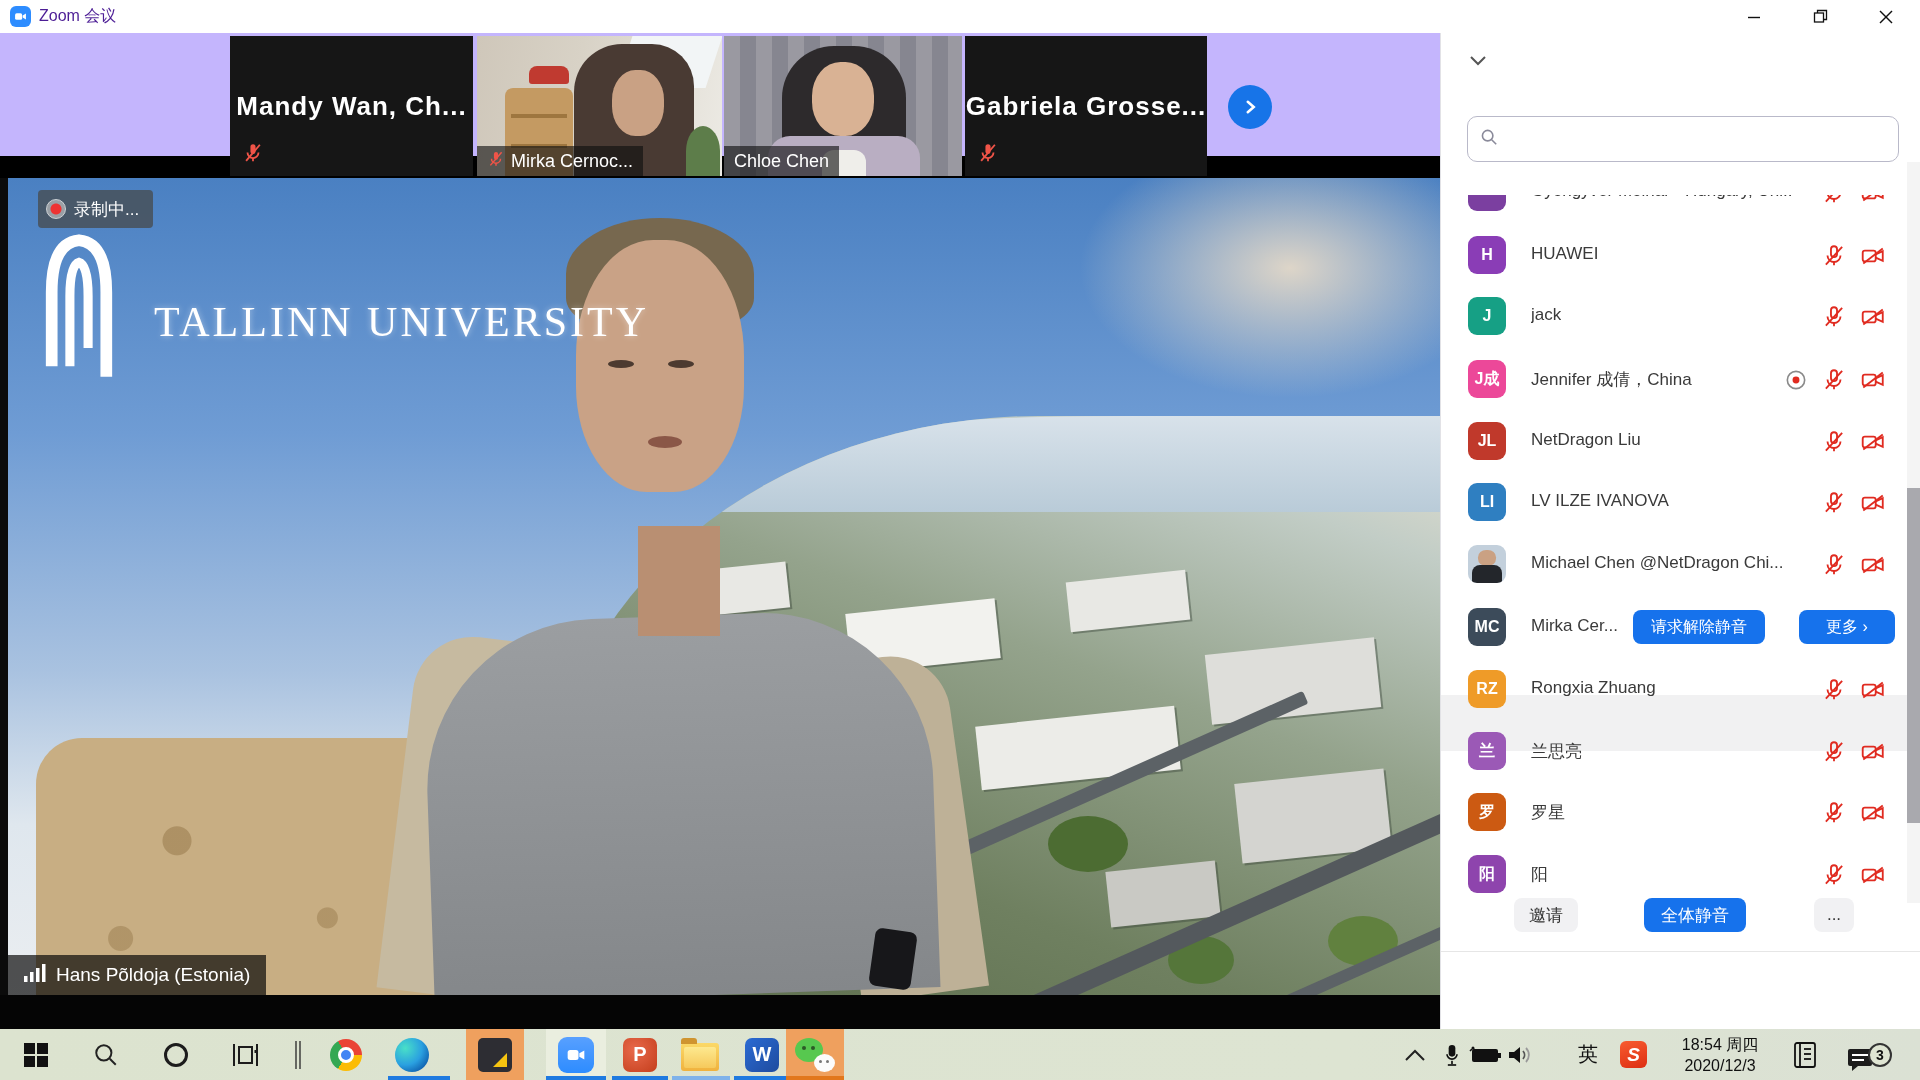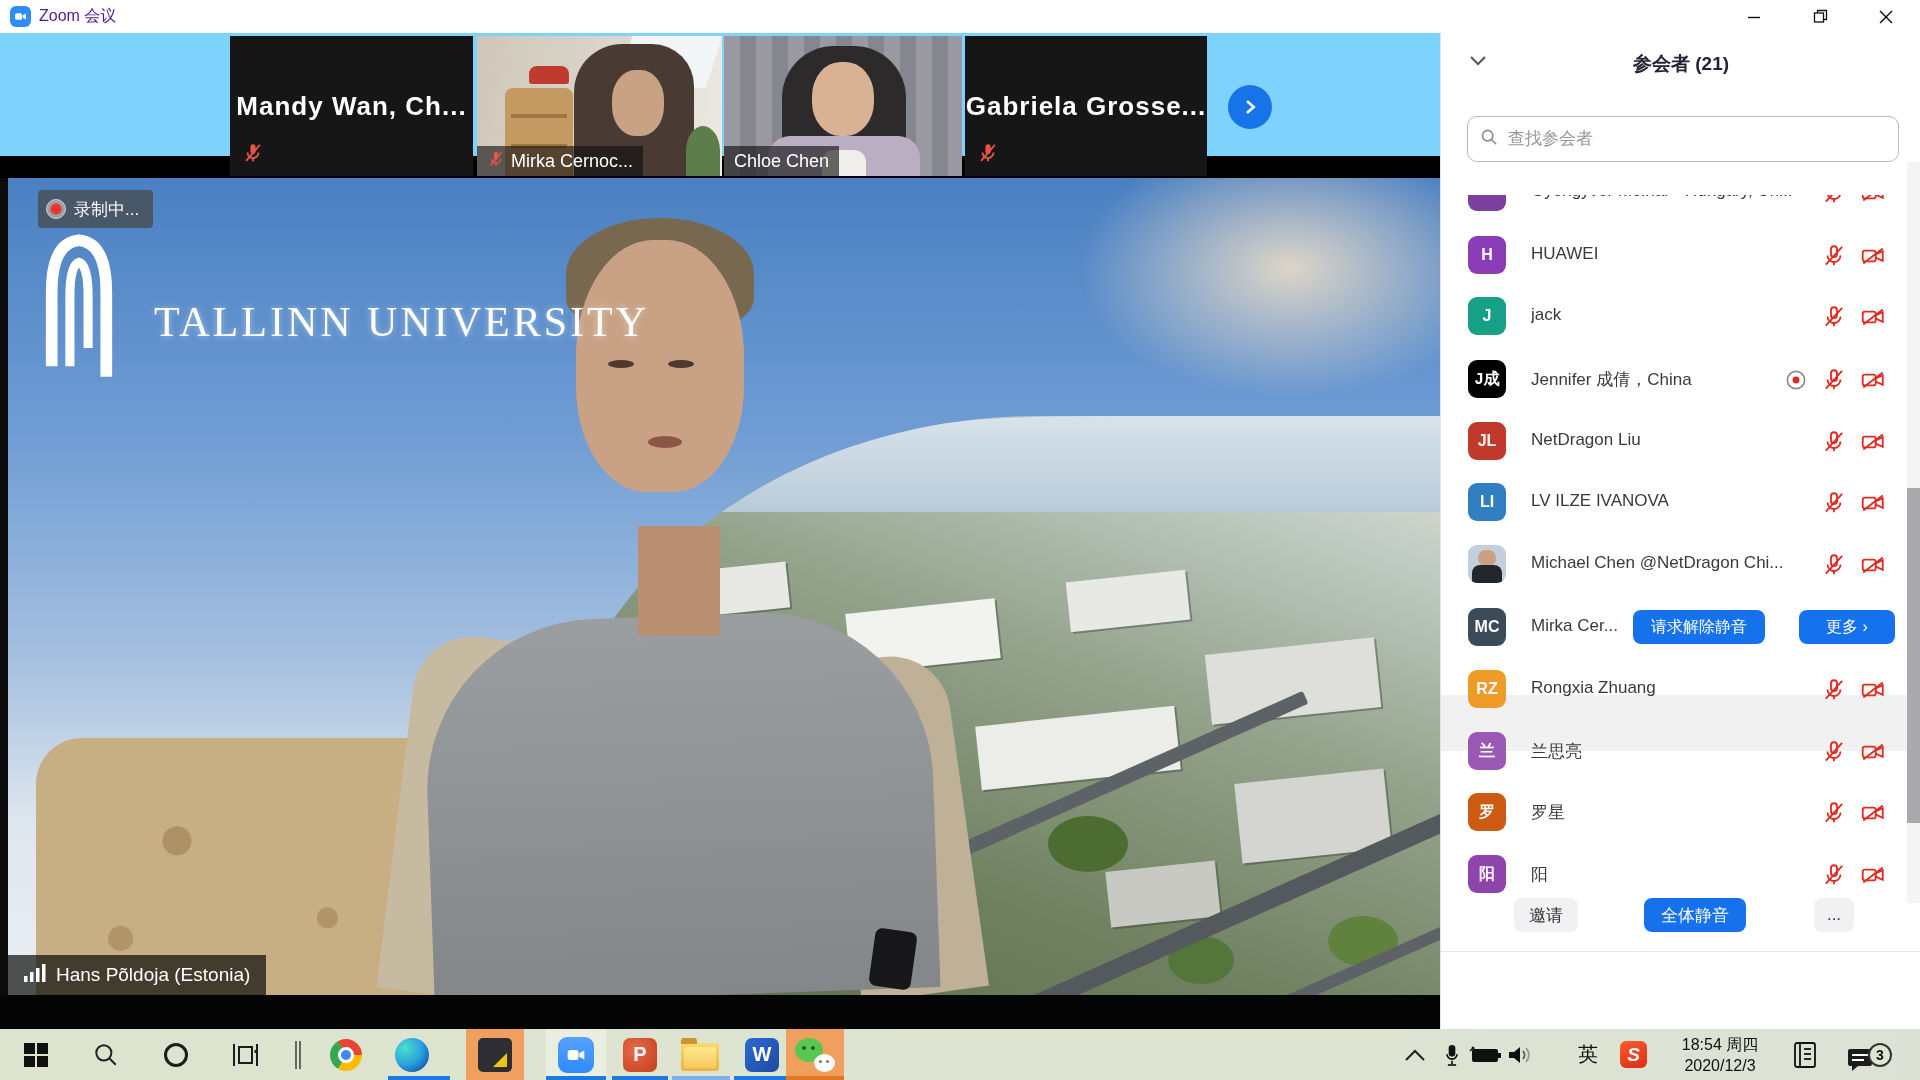--- a/index.html
+++ b/index.html
@@ -6,21 +6,21 @@
   .screen{position:relative;width:1920px;height:1080px;overflow:hidden;
     font-family:"Liberation Sans","DejaVu Sans",sans-serif;background:#000;}
   
   .titlebar{position:absolute;left:0;top:0;width:1920px;height:33px;background:#fff;z-index:40;}
   .zoomlogo{position:absolute;left:10px;top:6px;width:21px;height:21px;border-radius:6px;
     background:#2d8cff;display:flex;align-items:center;justify-content:center;}
   .wintitle{position:absolute;left:39px;top:6px;font-size:16px;color:#4c1d95;}
   .winctl{position:absolute;top:0;width:56px;height:33px;display:flex;align-items:center;justify-content:center;}
   .ctl-min{left:1726px}.ctl-max{left:1792px}.ctl-close{left:1858px}
   
-  .filmstrip{position:absolute;left:0;top:33px;width:1440px;height:123px;background:#7dd3fc;z-index:30;}
+  .filmstrip{position:absolute;left:0;top:33px;width:1440px;height:123px;background:#c4b5fd;z-index:30;}
   .tile{position:absolute;top:3px;height:140px;overflow:hidden;background:#161616;}
   .tile.named{display:flex;align-items:center;justify-content:center;}
   .tile-name-big{color:#fff;font-weight:bold;font-size:26px;letter-spacing:1px;}
   .tile-mic{position:absolute;left:12px;bottom:8px;}
   .chip{position:absolute;left:0;bottom:0;height:30px;background:rgba(15,15,15,.62);
     display:flex;align-items:center;gap:6px;padding:0 10px;color:#fff;font-size:18px;}
   .nextbtn{position:absolute;left:1228px;top:52px;width:44px;height:44px;border-radius:50%;
     background:#1774e8;border:none;color:#fff;display:flex;align-items:center;justify-content:center;cursor:pointer;}
   
   .mirka-bg{position:absolute;inset:0;background:linear-gradient(100deg,#cfc7ba 0%,#d8d2c6 40%,#eceae4 100%);}
@@ -308,31 +308,29 @@
     </div>
   </div>
 
   <div class="panel">
     <div class="phead">
       <button class="chev">
         <svg width="18" height="12" viewBox="0 0 18 12" fill="none" stroke="#555" stroke-width="2">
             <path d="M2 2l7 7 7-7"></path>
           </svg>
       </button>
-      <div class="ptitle">参会者 (21)</div>
     </div>
 
     <div class="searchbox">
       <span>
         <svg width="18" height="18" viewBox="0 0 20 20" fill="none" stroke="#8a8a9a" stroke-width="1.8">
             <circle cx="8.5" cy="8.5" r="5.8"></circle>
             <line x1="13" y1="13" x2="18" y2="18"></line>
           </svg>
       </span>
-      <input type="text" placeholder="查找参会者" style="">
     </div>
 
     <div class="plist">
       <div class="hoverband"></div>
 
       <div class="partialwrap">
         <div class="prow">
           <div class="pav" style="background: rgb(123, 63, 160);">
               <span></span>
             </div>
@@ -387,21 +385,21 @@
               </svg></span>
           <span><svg width="28" height="26" viewBox="0 0 24 24" fill="none" stroke="#e02b20" stroke-width="1.7">
                 <rect x="2.5" y="7" width="12" height="10" rx="2"></rect>
                 <path d="M14.5 10.5L21 7.5v9l-6.5-3"></path>
                 <line x1="3" y1="19" x2="21" y2="5"></line>
               </svg></span>
         </div>
       </div>
 
       <div class="prow" style="top:198px">
-        <div class="pav" style="background: #000000; font-family: Liberation Mono, monospace;">
+        <div class="pav" style="background: #ec4899;">
             <span>J成</span>
           </div>
         <div class="pname">Jennifer 成倩，China</div>
         <div class="picons">
           <span><svg width="26" height="26" viewBox="0 0 24 24">
                 <circle cx="12" cy="12" r="8" fill="none" stroke="#8a8a8a" stroke-width="1.5"></circle>
                 <circle cx="12" cy="12" r="3.2" fill="#e02b20"></circle>
               </svg></span>
           <span><svg width="26" height="26" viewBox="0 0 24 24" fill="none" stroke="#e02b20" stroke-width="1.7">
                 <rect x="9.2" y="3" width="5.6" height="10" rx="2.8"></rect>

